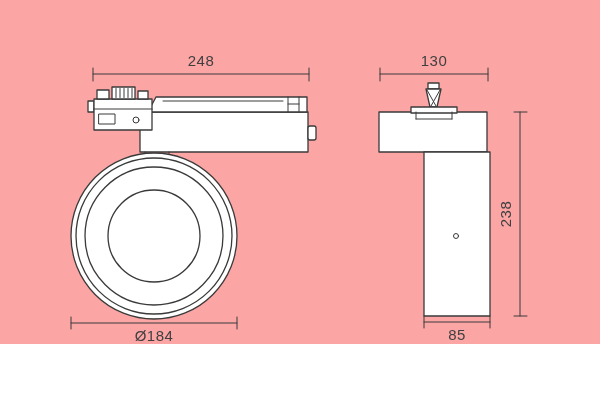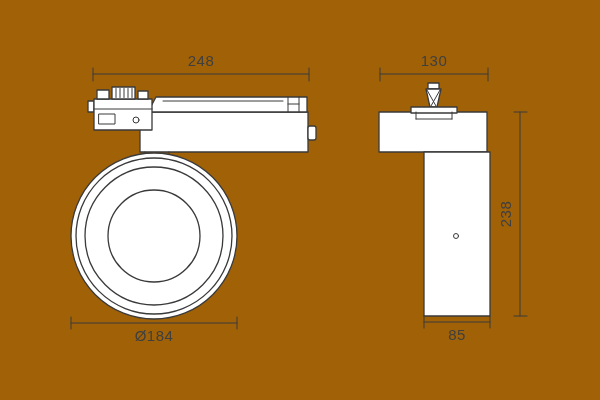--- a/index.html
+++ b/index.html
@@ -2,22 +2,22 @@
 <html style="--line: #3a3a3a; --text: #3f3f3f;"><head>
 <meta charset="utf-8">
 <style>
   html, body {
     margin: 0;
     padding: 0;
     background: #ffffff;
   }
   .canvas {
     width: 600px;
-    height: 400px;
-    background: #a16207;
+    height: 344px;
+    background: #fca5a5;
     position: relative;
     font-family: "Liberation Sans", sans-serif;
     overflow: hidden;
   }
   svg { display: block; }
   .obj {
     fill: #ffffff;
     stroke: var(--line, #3a3a3a);
     stroke-width: 1.3;
     stroke-linejoin: round;

